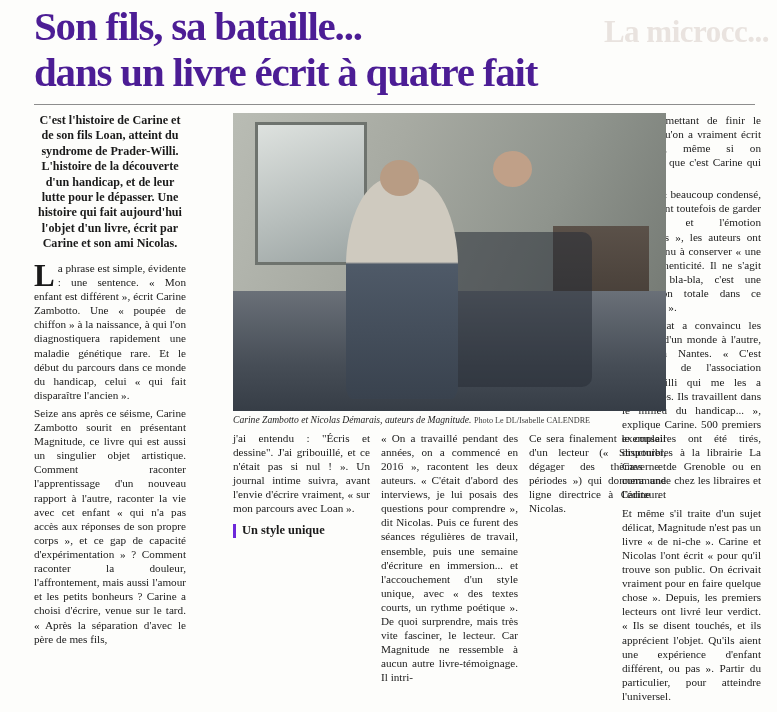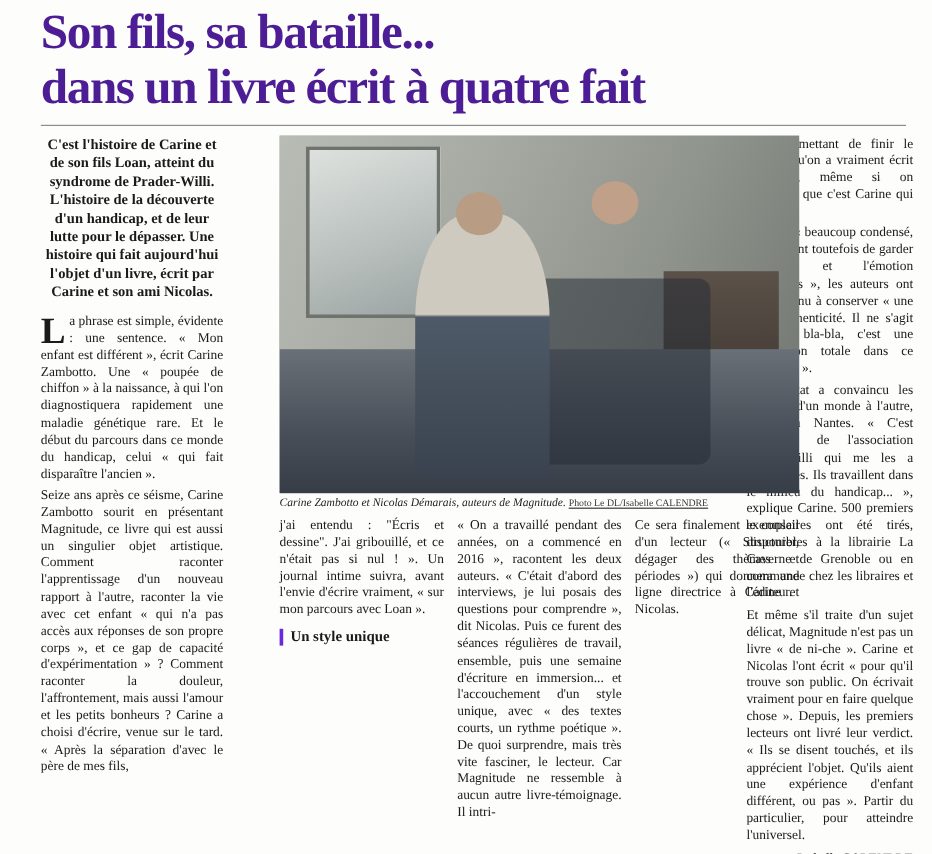--- a/index.html
+++ b/index.html
@@ -140,21 +140,20 @@
     margin-top: 3px;
     font-size: 9.6px;
     line-height: 1.2;
     font-style: italic;
     color: #1c1c1c;
   }
   .caption .credit {
     font-style: normal;
     font-size: 8.2px;
     color: #3a3a3a;
-    text-decoration: underline;
   }
 
   .below-photo {
     position: absolute;
     left: 199px;
     top: 318px;
     width: 433px;
     display: flex;
     gap: 11px;
   }
@@ -180,20 +179,21 @@
     font-weight: bold;
     font-size: 10.6px;
     margin-top: 6px;
   }
 </style>
 </head>
 <body>
 
 <div id="page">
 
+  <div class="ghost">La microcc...</div>
 
   <h1 class="headline">
     <span class="l1">Son fils, sa bataille...</span>
     <span class="l2">dans un livre écrit à quatre fait</span>
   </h1>
 
   <div class="rule"></div>
 
   <div class="columns">
 

